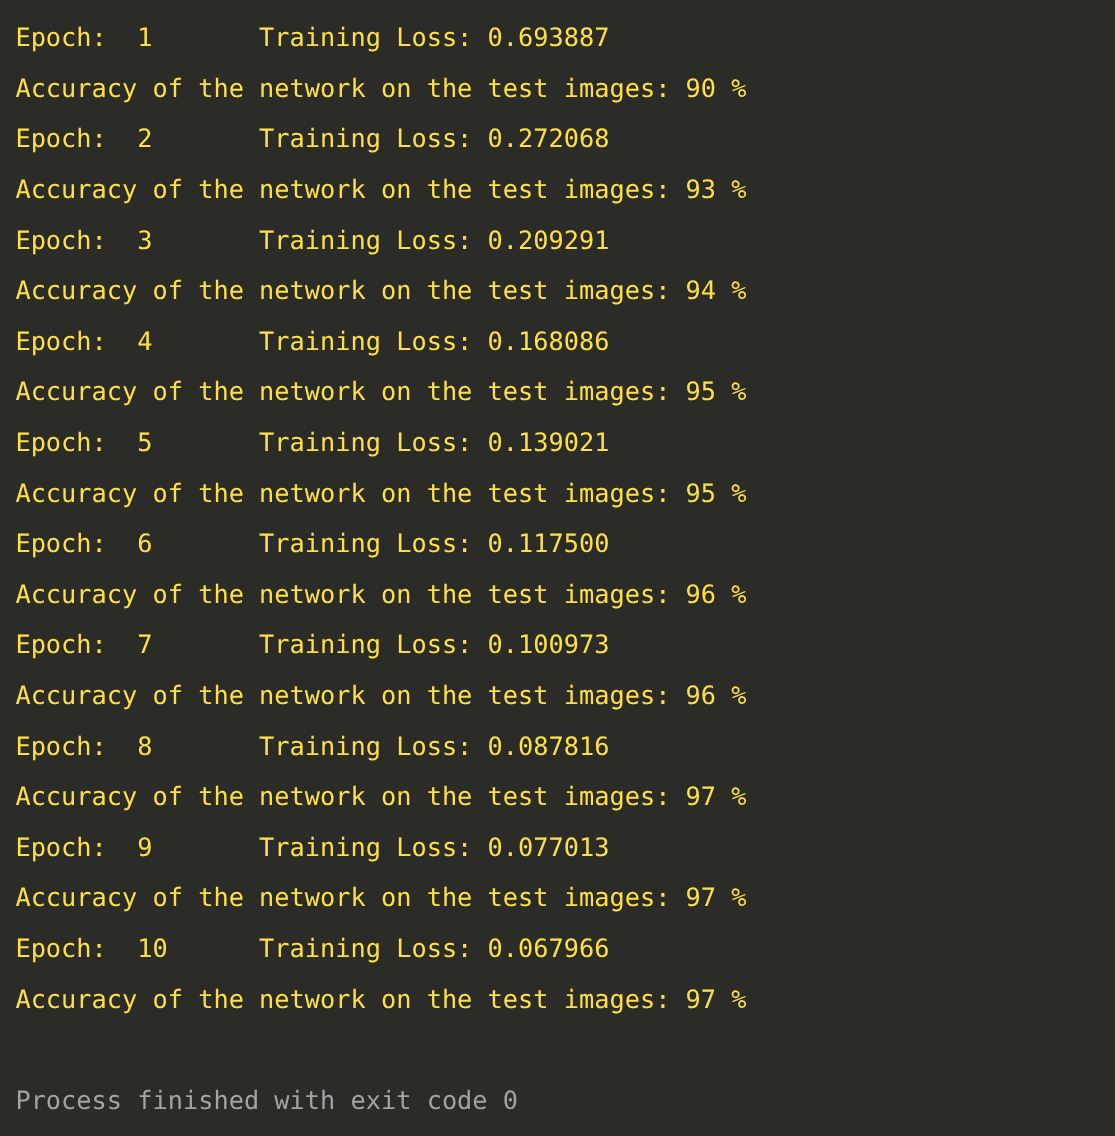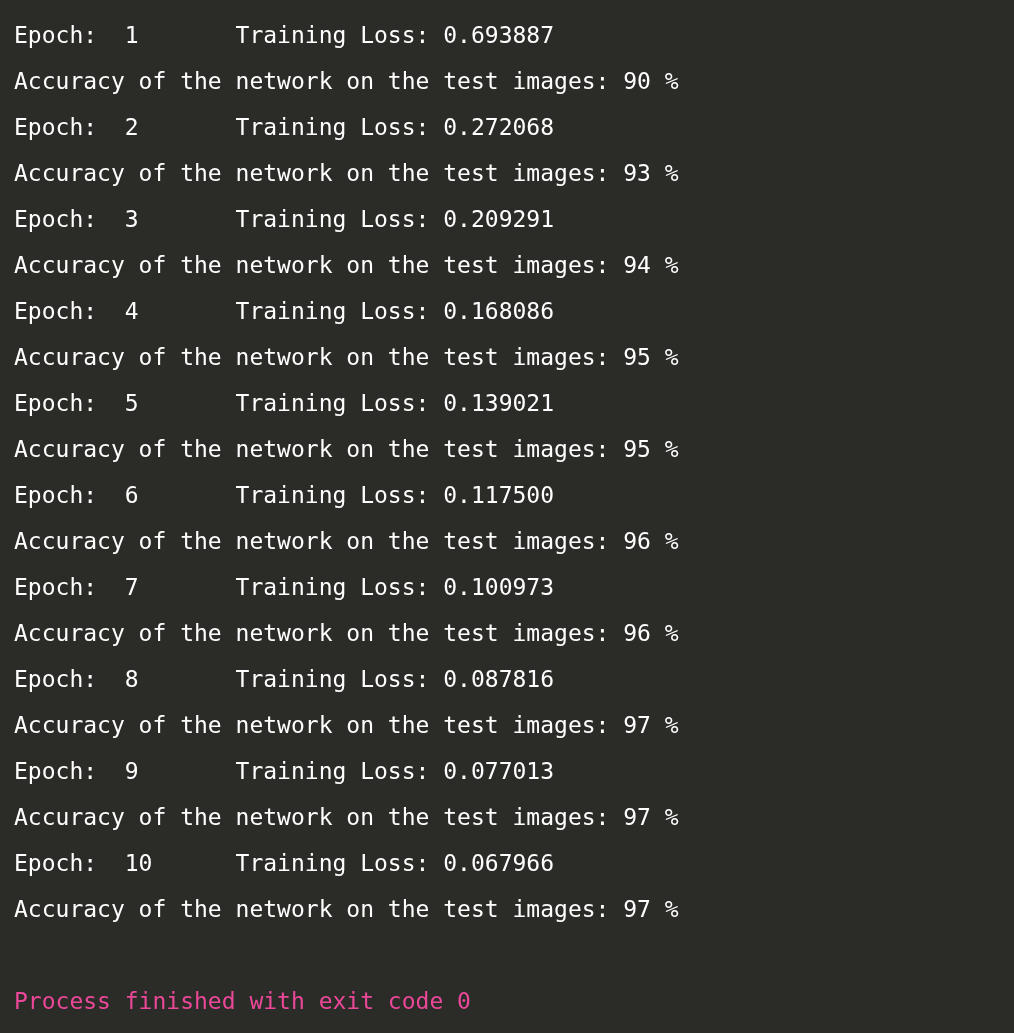--- a/index.html
+++ b/index.html
@@ -25,25 +25,25 @@
     font-size: 23px;
     line-height: 46px;
     letter-spacing: 0px;
     white-space: pre;
     -webkit-font-smoothing: antialiased;
   }
   .line {
     display: block;
     height: 46px;
     white-space: pre;
-    color: #ffffff;
+    color: #fde047;
   }
   .line.blank {
     color: transparent;
   }
   .line.exit {
-    color: #ec4899;
+    color: #a3a3a3;
   }
 </style>
 </head>
 <body>
 
 <div id="console"><span class="line">Epoch:  1       Training Loss: 0.693887</span><span class="line">Accuracy of the network on the test images: 90 %</span><span class="line">Epoch:  2       Training Loss: 0.272068</span><span class="line">Accuracy of the network on the test images: 93 %</span><span class="line">Epoch:  3       Training Loss: 0.209291</span><span class="line">Accuracy of the network on the test images: 94 %</span><span class="line">Epoch:  4       Training Loss: 0.168086</span><span class="line">Accuracy of the network on the test images: 95 %</span><span class="line">Epoch:  5       Training Loss: 0.139021</span><span class="line">Accuracy of the network on the test images: 95 %</span><span class="line">Epoch:  6       Training Loss: 0.117500</span><span class="line">Accuracy of the network on the test images: 96 %</span><span class="line">Epoch:  7       Training Loss: 0.100973</span><span class="line">Accuracy of the network on the test images: 96 %</span><span class="line">Epoch:  8       Training Loss: 0.087816</span><span class="line">Accuracy of the network on the test images: 97 %</span><span class="line">Epoch:  9       Training Loss: 0.077013</span><span class="line">Accuracy of the network on the test images: 97 %</span><span class="line">Epoch:  10      Training Loss: 0.067966</span><span class="line">Accuracy of the network on the test images: 97 %</span><span class="line blank">&nbsp;</span><span class="line exit">Process finished with exit code 0</span></div>
 
 </body></html>

